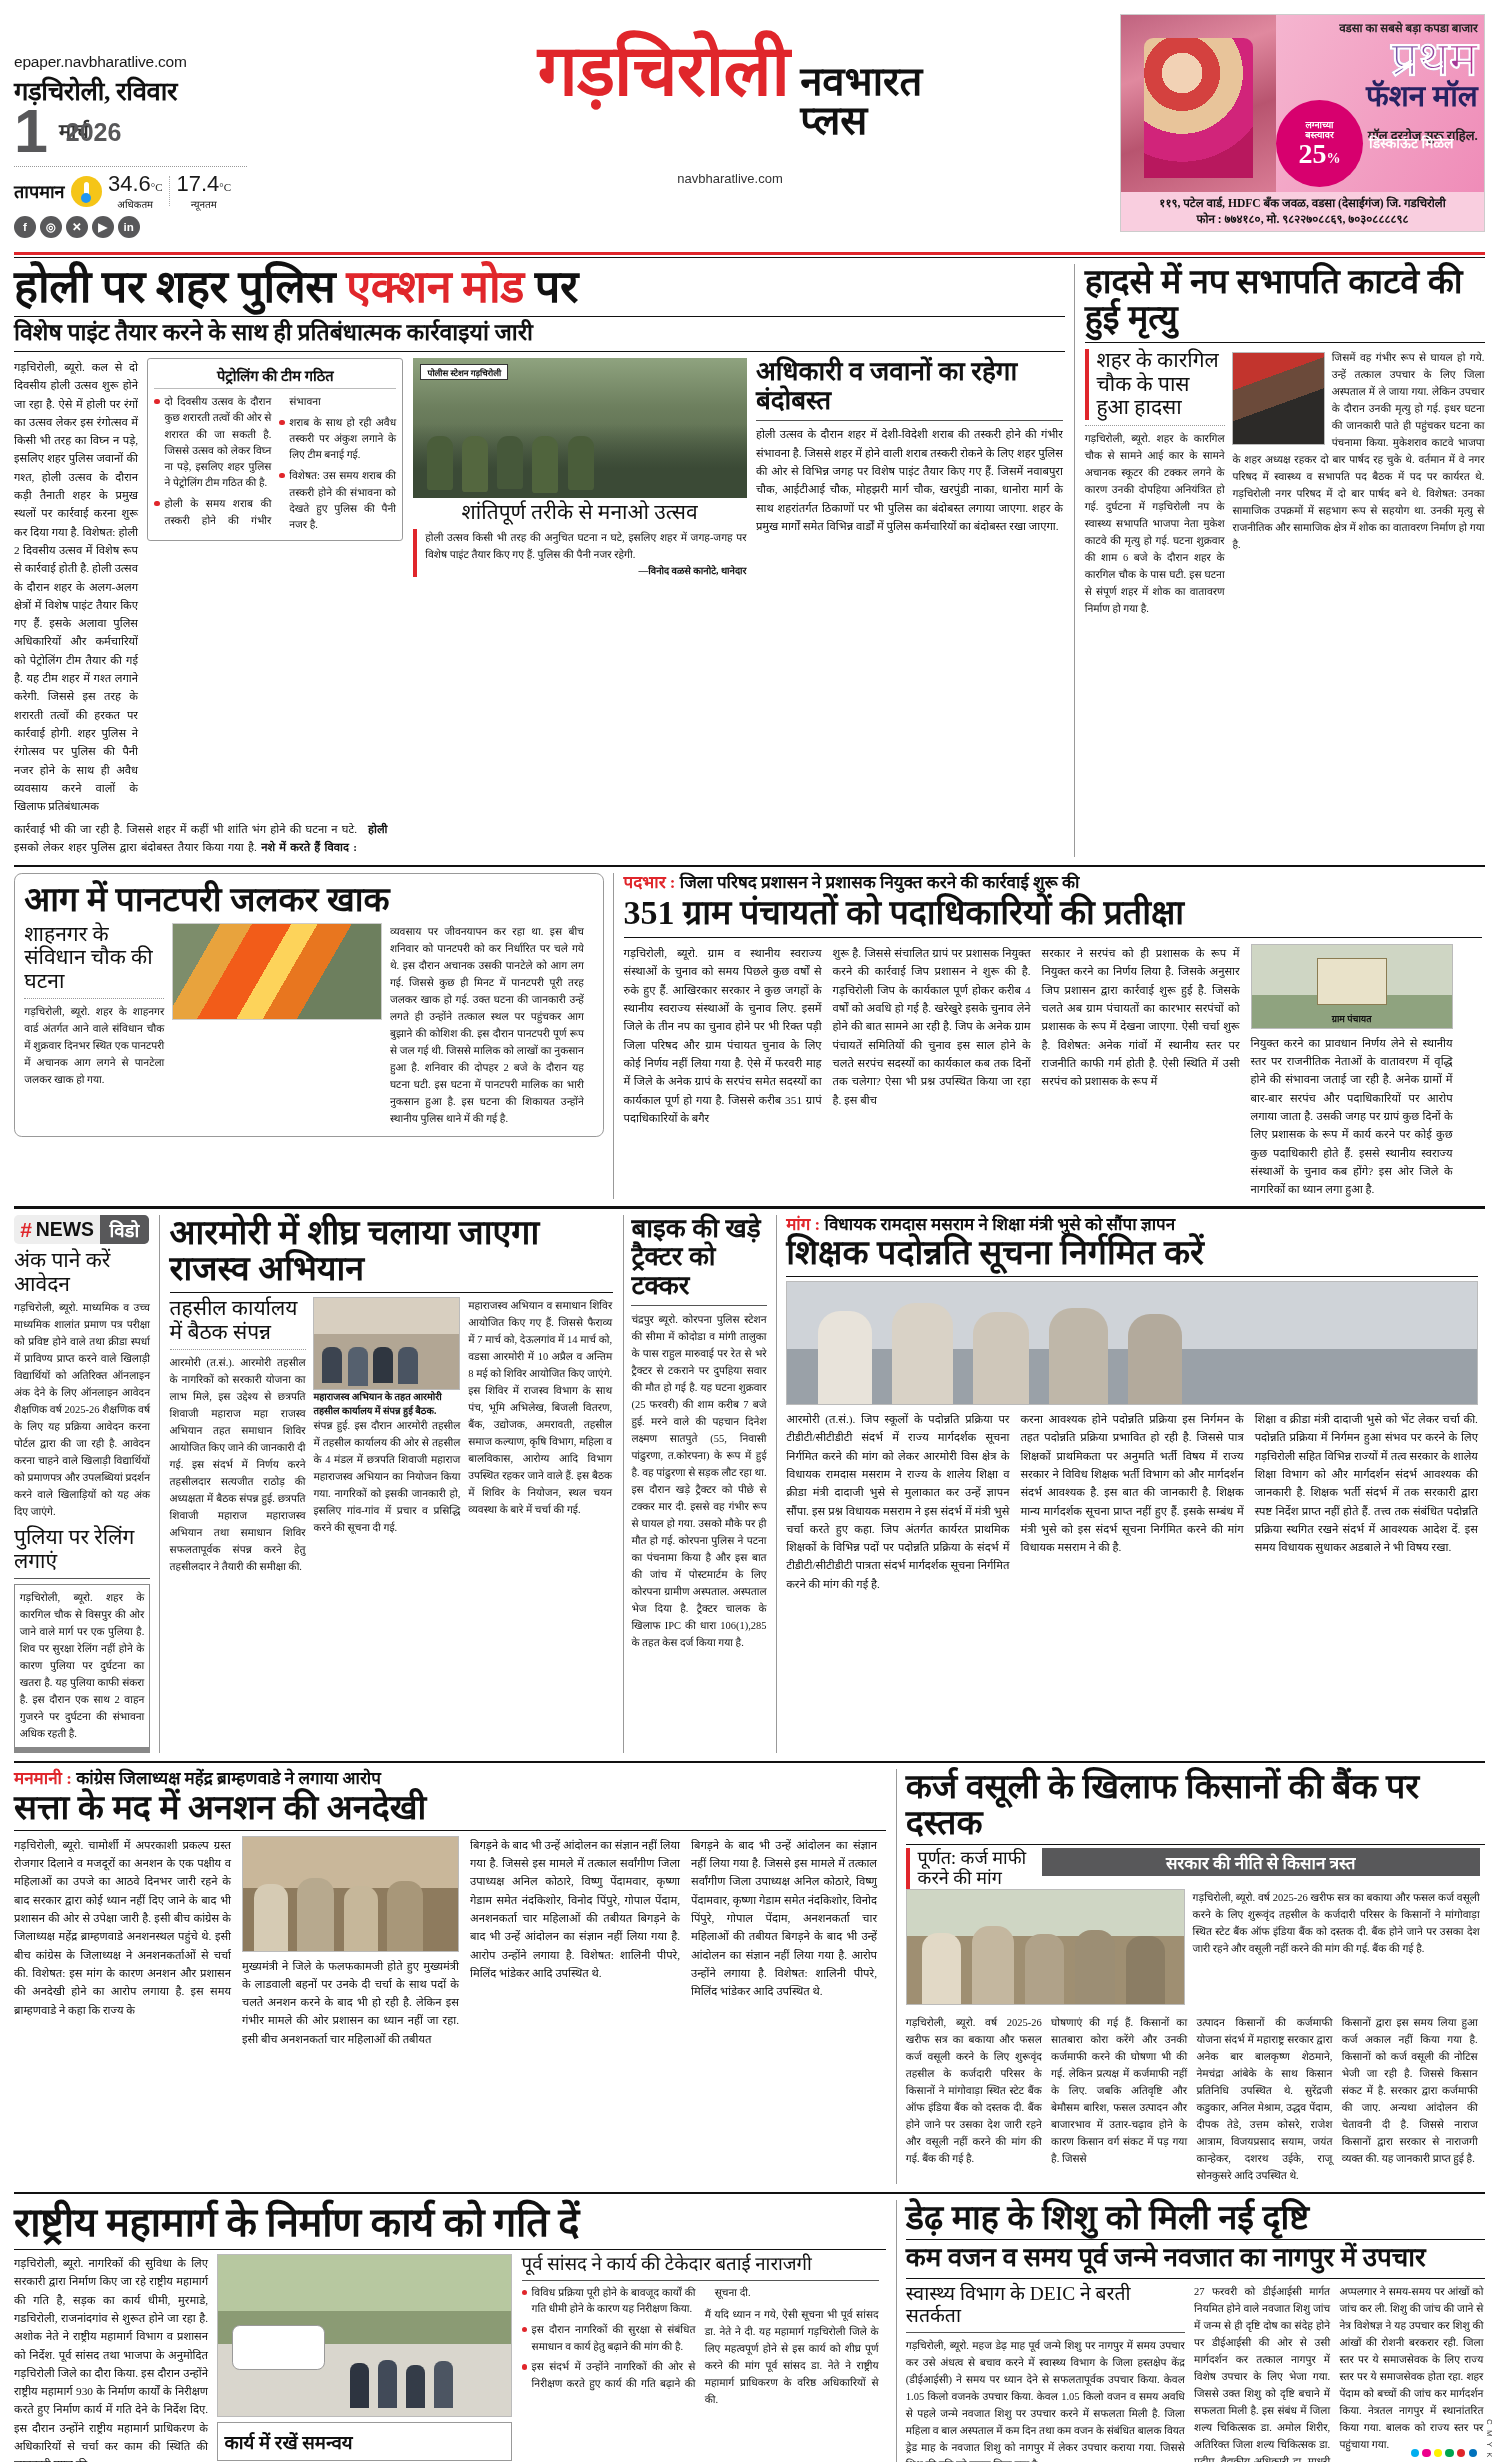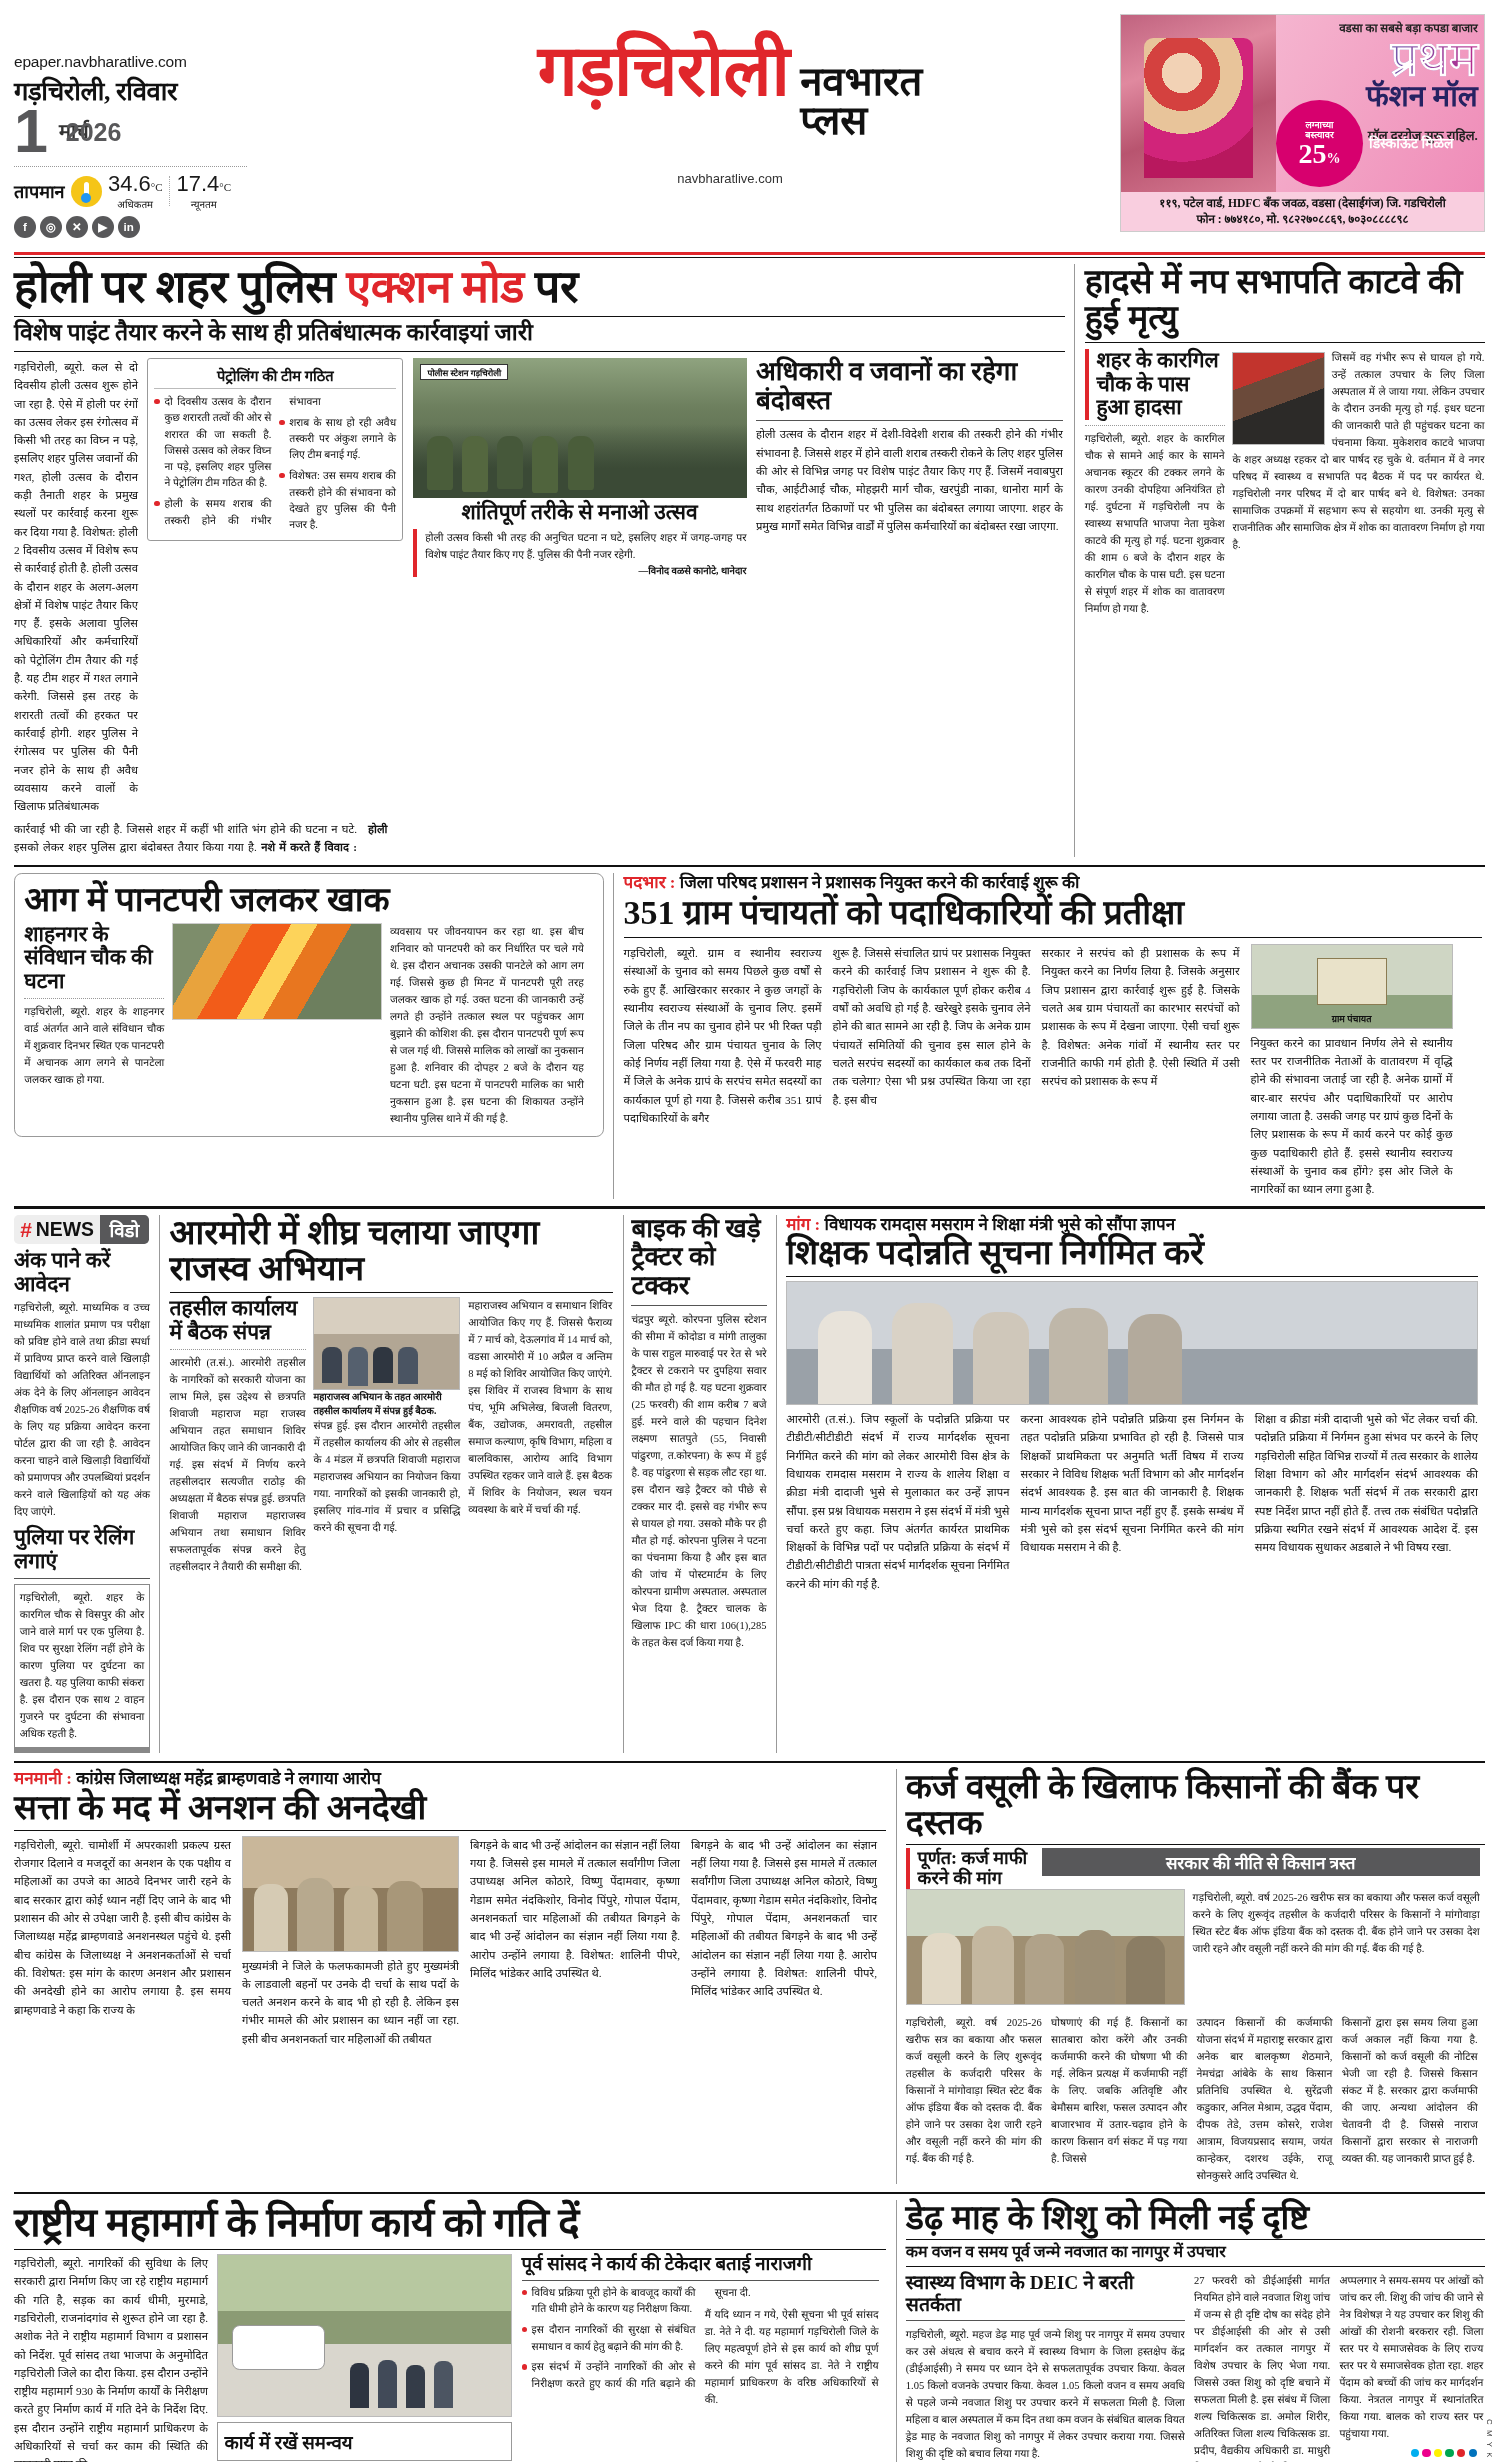--- a/index.html
+++ b/index.html
@@ -66,21 +66,21 @@
   .rule-red { height:3.1px; background:#E0262B; margin:4.7px 0 0 0; }
   .rule-thin { height:0.8px; background:#111; margin:2.3px 0 6.2px 0; }
 
   
   .hr-blk { height:2.3px; background:#111; margin:7.8px 0 6.2px 0; }
   .hr-thin { height:0.8px; background:#555; margin:4.7px 0; }
 
   .hl-xl { font-size:45px; font-weight:700; line-height:1.05; letter-spacing:-0.4px; }
   .hl-lg { font-size:34px; font-weight:700; line-height:1.06; }
   .hl-md { font-size:26px; font-weight:700; line-height:1.1; }
-  .hl-sm { font-size:21px; font-weight:700; line-height:1.12; }
+  .hl-sm { font-size:21px; font-weight:400; line-height:1.12; }
   .red { color:#E0262B; }
   .sub-head { font-size:23px; font-weight:700; line-height:1.15; }
   .kicker { font-size:17px; font-weight:700; line-height:1.2; }
   .kick-tag { color:#E0262B; font-weight:700; }
   .body-txt { font-size:11.3px; line-height:1.62; text-align:justify; }
   .body-txt b { font-weight:700; }
 
   .box { border:0.8px solid #999; border-radius:3.1px; padding:6.2px; }
   .box-title { font-size:14.7px; font-weight:700; text-align:center; border-bottom:0.8px solid #bbb; padding-bottom:3.1px; margin-bottom:4.7px; }
   .bullet { font-size:10.5px; line-height:1.55; text-align:justify; position:relative; padding-left:10px; margin-bottom:4.7px; }
@@ -495,21 +495,21 @@
             <div class="bullet">इस संदर्भ में उन्होंने नागरिकों की ओर से निरीक्षण करते हुए कार्य की गति बढ़ाने की सूचना दी.</div>
             <div class="body-txt" style="font-size:10.5px">मैं यदि ध्यान न गये, ऐसी सूचना भी पूर्व सांसद डा. नेते ने दी. यह महामार्ग गड़चिरोली जिले के लिए महत्वपूर्ण होने से इस कार्य को शीघ्र पूर्ण करने की मांग पूर्व सांसद डा. नेते ने राष्ट्रीय महामार्ग प्राधिकरण के वरिष्ठ अधिकारियों से की.</div>
           </div>
         </div>
       </div>
     </div>
 
     <div style="width:590px;border-left:0.8px solid #999;padding-left:9.3px">
       <div class="hl-lg">डेढ़ माह के शिशु को मिली नई दृष्टि</div>
       <div class="hr-thin" style="background:#111;height:0.8px;margin:3.1px 0"></div>
-      <div class="sub-head" style="font-size:16px">कम वजन व समय पूर्व जन्मे नवजात का नागपुर में उपचार</div>
+      <div class="sub-head" style="font-size:26px">कम वजन व समय पूर्व जन्मे नवजात का नागपुर में उपचार</div>
       <div class="hr-thin" style="background:#111;height:0.8px;margin:4.7px 0"></div>
       <div class="grid" style="gap:9.3px">
         <div style="width:279px">
           <div class="hl-sm" style="font-size:19.4px">स्वास्थ्य विभाग के DEIC ने बरती सतर्कता</div>
           <div class="hr-thin"></div>
           <div class="body-txt" style="font-size:10.5px">गड़चिरोली, ब्यूरो. महज डेढ़ माह पूर्व जन्मे शिशु पर नागपुर में समय उपचार कर उसे अंधत्व से बचाव करने में स्वास्थ्य विभाग के जिला हस्तक्षेप केंद्र (डीईआईसी) ने समय पर ध्यान देने से सफलतापूर्वक उपचार किया. केवल 1.05 किलो वजनके उपचार किया. केवल 1.05 किलो वजन व समय अवधि से पहले जन्मे नवजात शिशु पर उपचार करने में सफलता मिली है. जिला महिला व बाल अस्पताल में कम दिन तथा कम वजन के संबंधित बालक वियत ड्रेड माह के नवजात शिशु को नागपुर में लेकर उपचार कराया गया. जिससे शिशु की दृष्टि को बचाव लिया गया है.</div>
         </div>
         <div style="width:136px">
           <div class="body-txt" style="font-size:10.5px">27 फरवरी को डीईआईसी मार्गत नियमित होने वाले नवजात शिशु जांच में जन्म से ही दृष्टि दोष का संदेह होने पर डीईआईसी की ओर से उसी मार्गदर्शन कर तत्काल नागपुर में विशेष उपचार के लिए भेजा गया. जिससे उक्त शिशु को दृष्टि बचाने में सफलता मिली है. इस संबंध में जिला शल्य चिकित्सक डा. अमोल शिरीर, अतिरिक्त जिला शल्य चिकित्सक डा. प्रदीप, वैद्यकीय अधिकारी डा. माधुरी किटलवार का मार्गदर्शन मिला.</div>
         </div>

